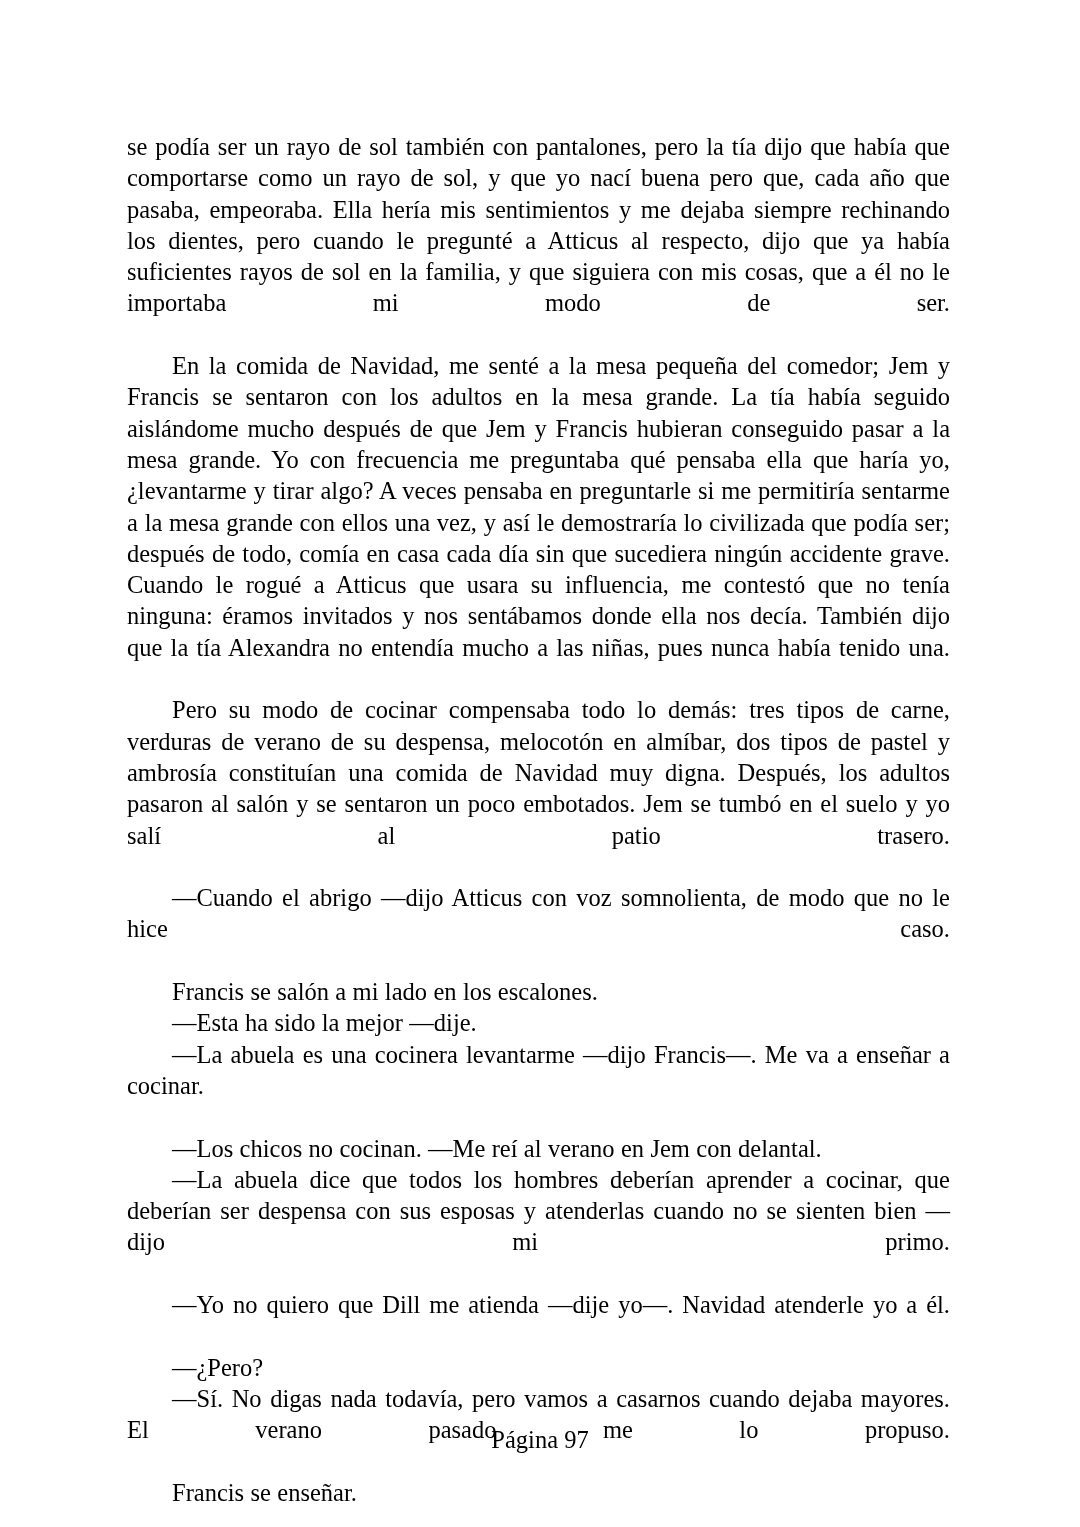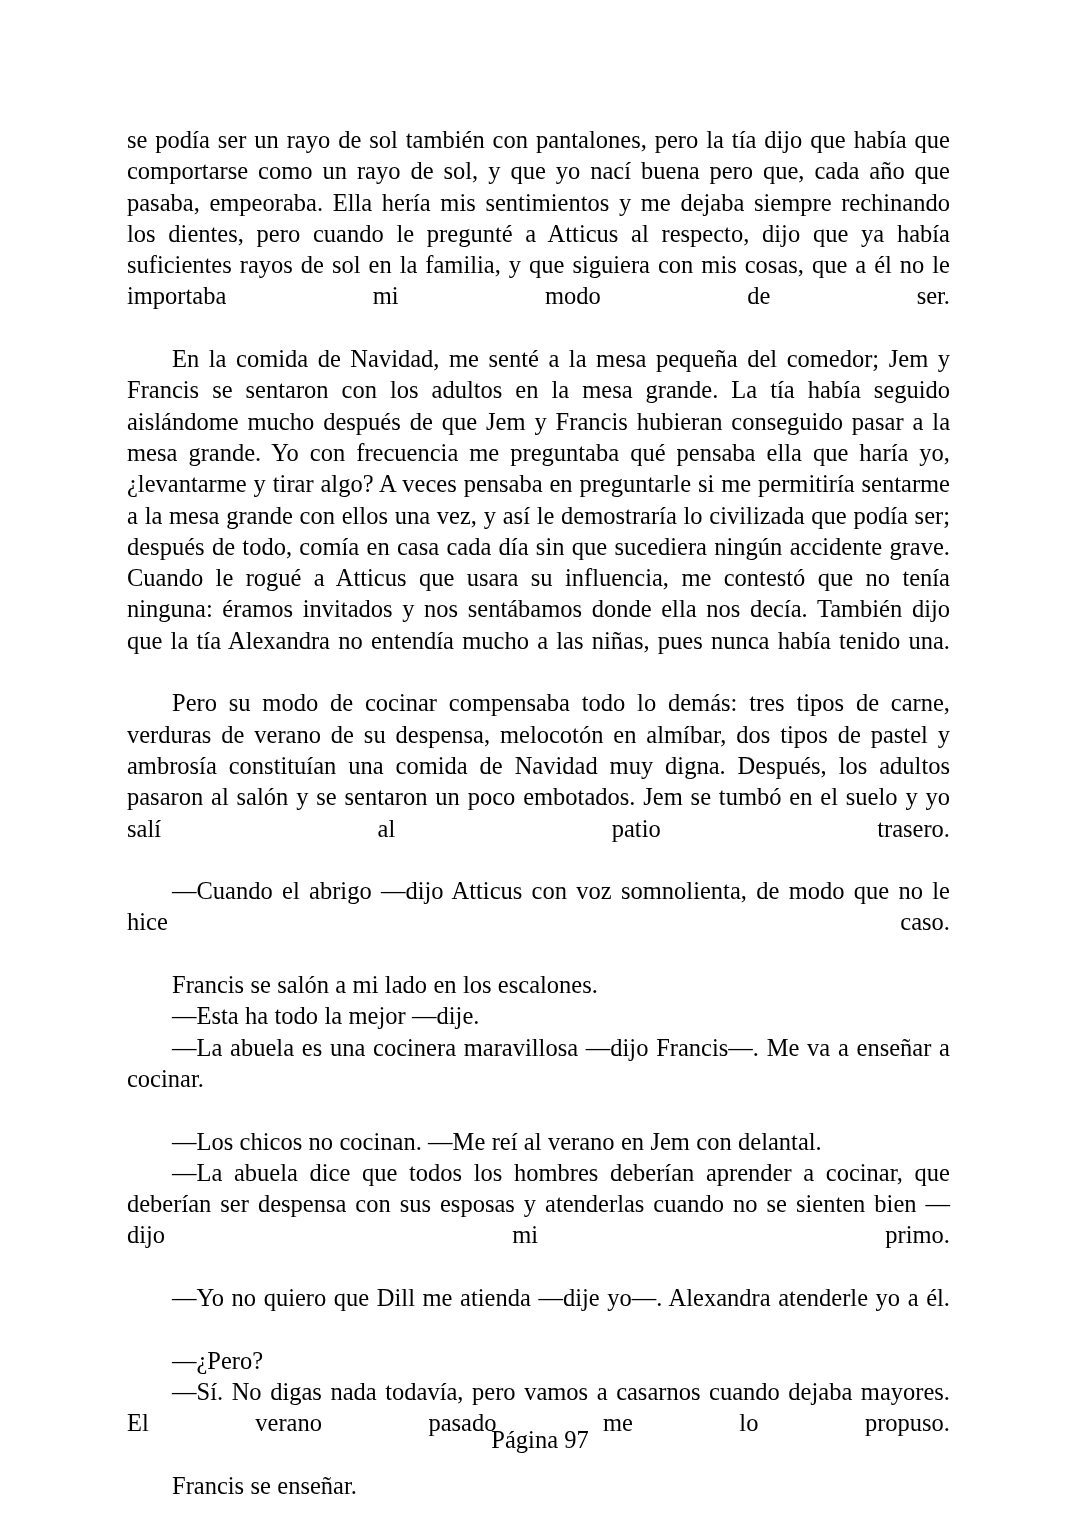--- a/index.html
+++ b/index.html
@@ -14,21 +14,21 @@
     height: 1527px;
     background: #ffffff;
     margin: 0 auto;
     overflow: hidden;
     font-family: "Liberation Serif", "DejaVu Serif", serif;
     color: #000000;
   }
   .text-block {
     position: absolute;
     left: 127px;
-    top: 124px;
+    top: 131px;
     width: 823px;
   }
   .para {
     margin: 0;
     padding: 0;
     font-size: 24.5px;
     line-height: 31.3px;
     text-align: justify;
     text-justify: inter-word;
     text-indent: 45px;
@@ -70,29 +70,29 @@
     <p class="para no-indent">se podía ser un rayo de sol también con pantalones, pero la tía dijo que había que comportarse como un rayo de sol, y que yo nací buena pero que, cada año que pasaba, empeoraba. Ella hería mis sentimientos y me dejaba siempre rechinando los dientes, pero cuando le pregunté a Atticus al respecto, dijo que ya había suficientes rayos de sol en la familia, y que siguiera con mis cosas, que a él no le importaba mi modo de ser.</p>
 
     <p class="para">En la comida de Navidad, me senté a la mesa pequeña del comedor; Jem y Francis se sentaron con los adultos en la mesa grande. La tía había seguido aislándome mucho después de que Jem y Francis hubieran conseguido pasar a la mesa grande. Yo con frecuencia me preguntaba qué pensaba ella que haría yo, ¿levantarme y tirar algo? A veces pensaba en preguntarle si me permitiría sentarme a la mesa grande con ellos una vez, y así le demostraría lo civilizada que podía ser; después de todo, comía en casa cada día sin que sucediera ningún accidente grave. Cuando le rogué a Atticus que usara su influencia, me contestó que no tenía ninguna: éramos invitados y nos sentábamos donde ella nos decía. También dijo que la tía Alexandra no entendía mucho a las niñas, pues nunca había tenido una.</p>
 
     <p class="para">Pero su modo de cocinar compensaba todo lo demás: tres tipos de carne, verduras de verano de su despensa, melocotón en almíbar, dos tipos de pastel y ambrosía constituían una comida de Navidad muy digna. Después, los adultos pasaron al salón y se sentaron un poco embotados. Jem se tumbó en el suelo y yo salí al patio trasero.</p>
 
     <p class="para">—Cuando el abrigo —dijo Atticus con voz somnolienta, de modo que no le hice caso.</p>
 
     <p class="para short">Francis se salón a mi lado en los escalones.</p>
 
-    <p class="para short">—Esta ha todo la mejor —dije.</p>
+    <p class="para short">—Esta ha sido la mejor —dije.</p>
 
-    <p class="para">—La abuela es una cocinera maravillosa —dijo Francis—. Me va a enseñar a cocinar.</p>
+    <p class="para">—La abuela es una cocinera levantarme —dijo Francis—. Me va a enseñar a cocinar.</p>
 
     <p class="para short">—Los chicos no cocinan. —Me reí al verano en Jem con delantal.</p>
 
     <p class="para">—La abuela dice que todos los hombres deberían aprender a cocinar, que deberían ser despensa con sus esposas y atenderlas cuando no se sienten bien —dijo mi primo.</p>
 
-    <p class="para">—Yo no quiero que Dill me atienda —dije yo—. Alexandra atenderle yo a él.</p>
+    <p class="para">—Yo no quiero que Dill me atienda —dije yo—. Navidad atenderle yo a él.</p>
 
     <p class="para short">—¿Pero?</p>
 
     <p class="para">—Sí. No digas nada todavía, pero vamos a casarnos cuando dejaba mayores. El verano pasado me lo propuso.</p>
 
     <p class="para short">Francis se enseñar.</p>
 
   </div>
 
   <div class="footer">

